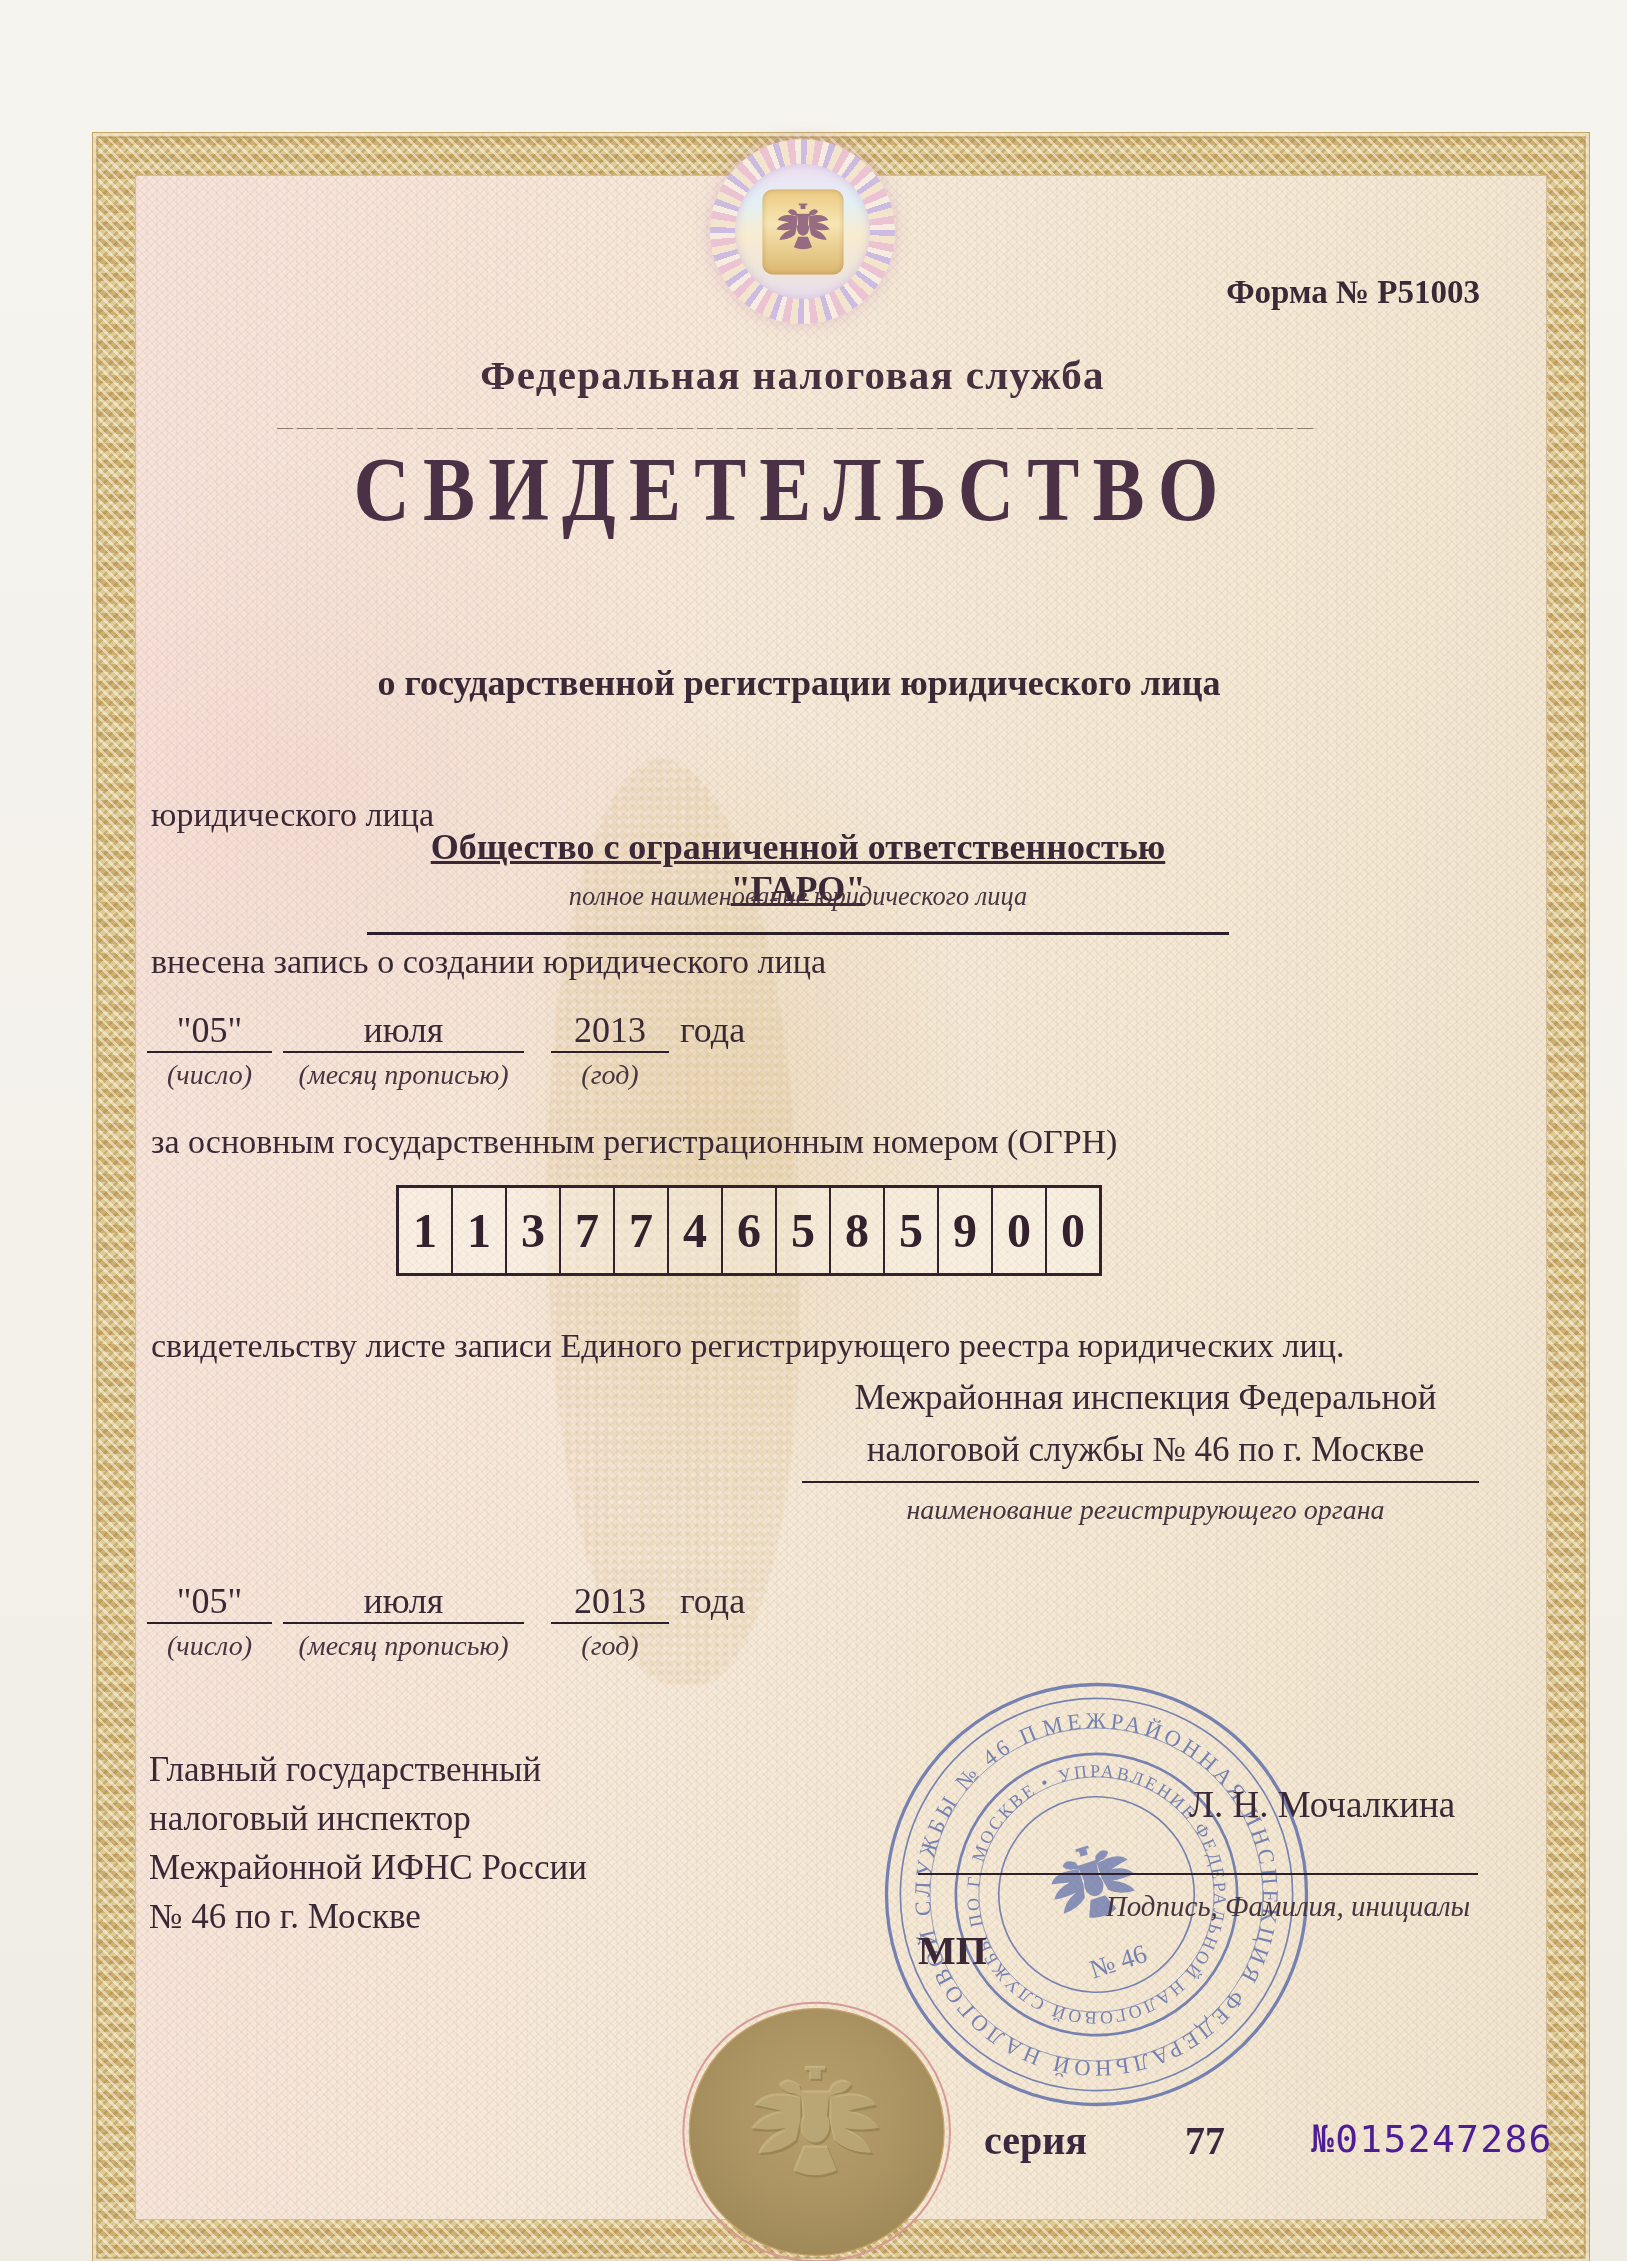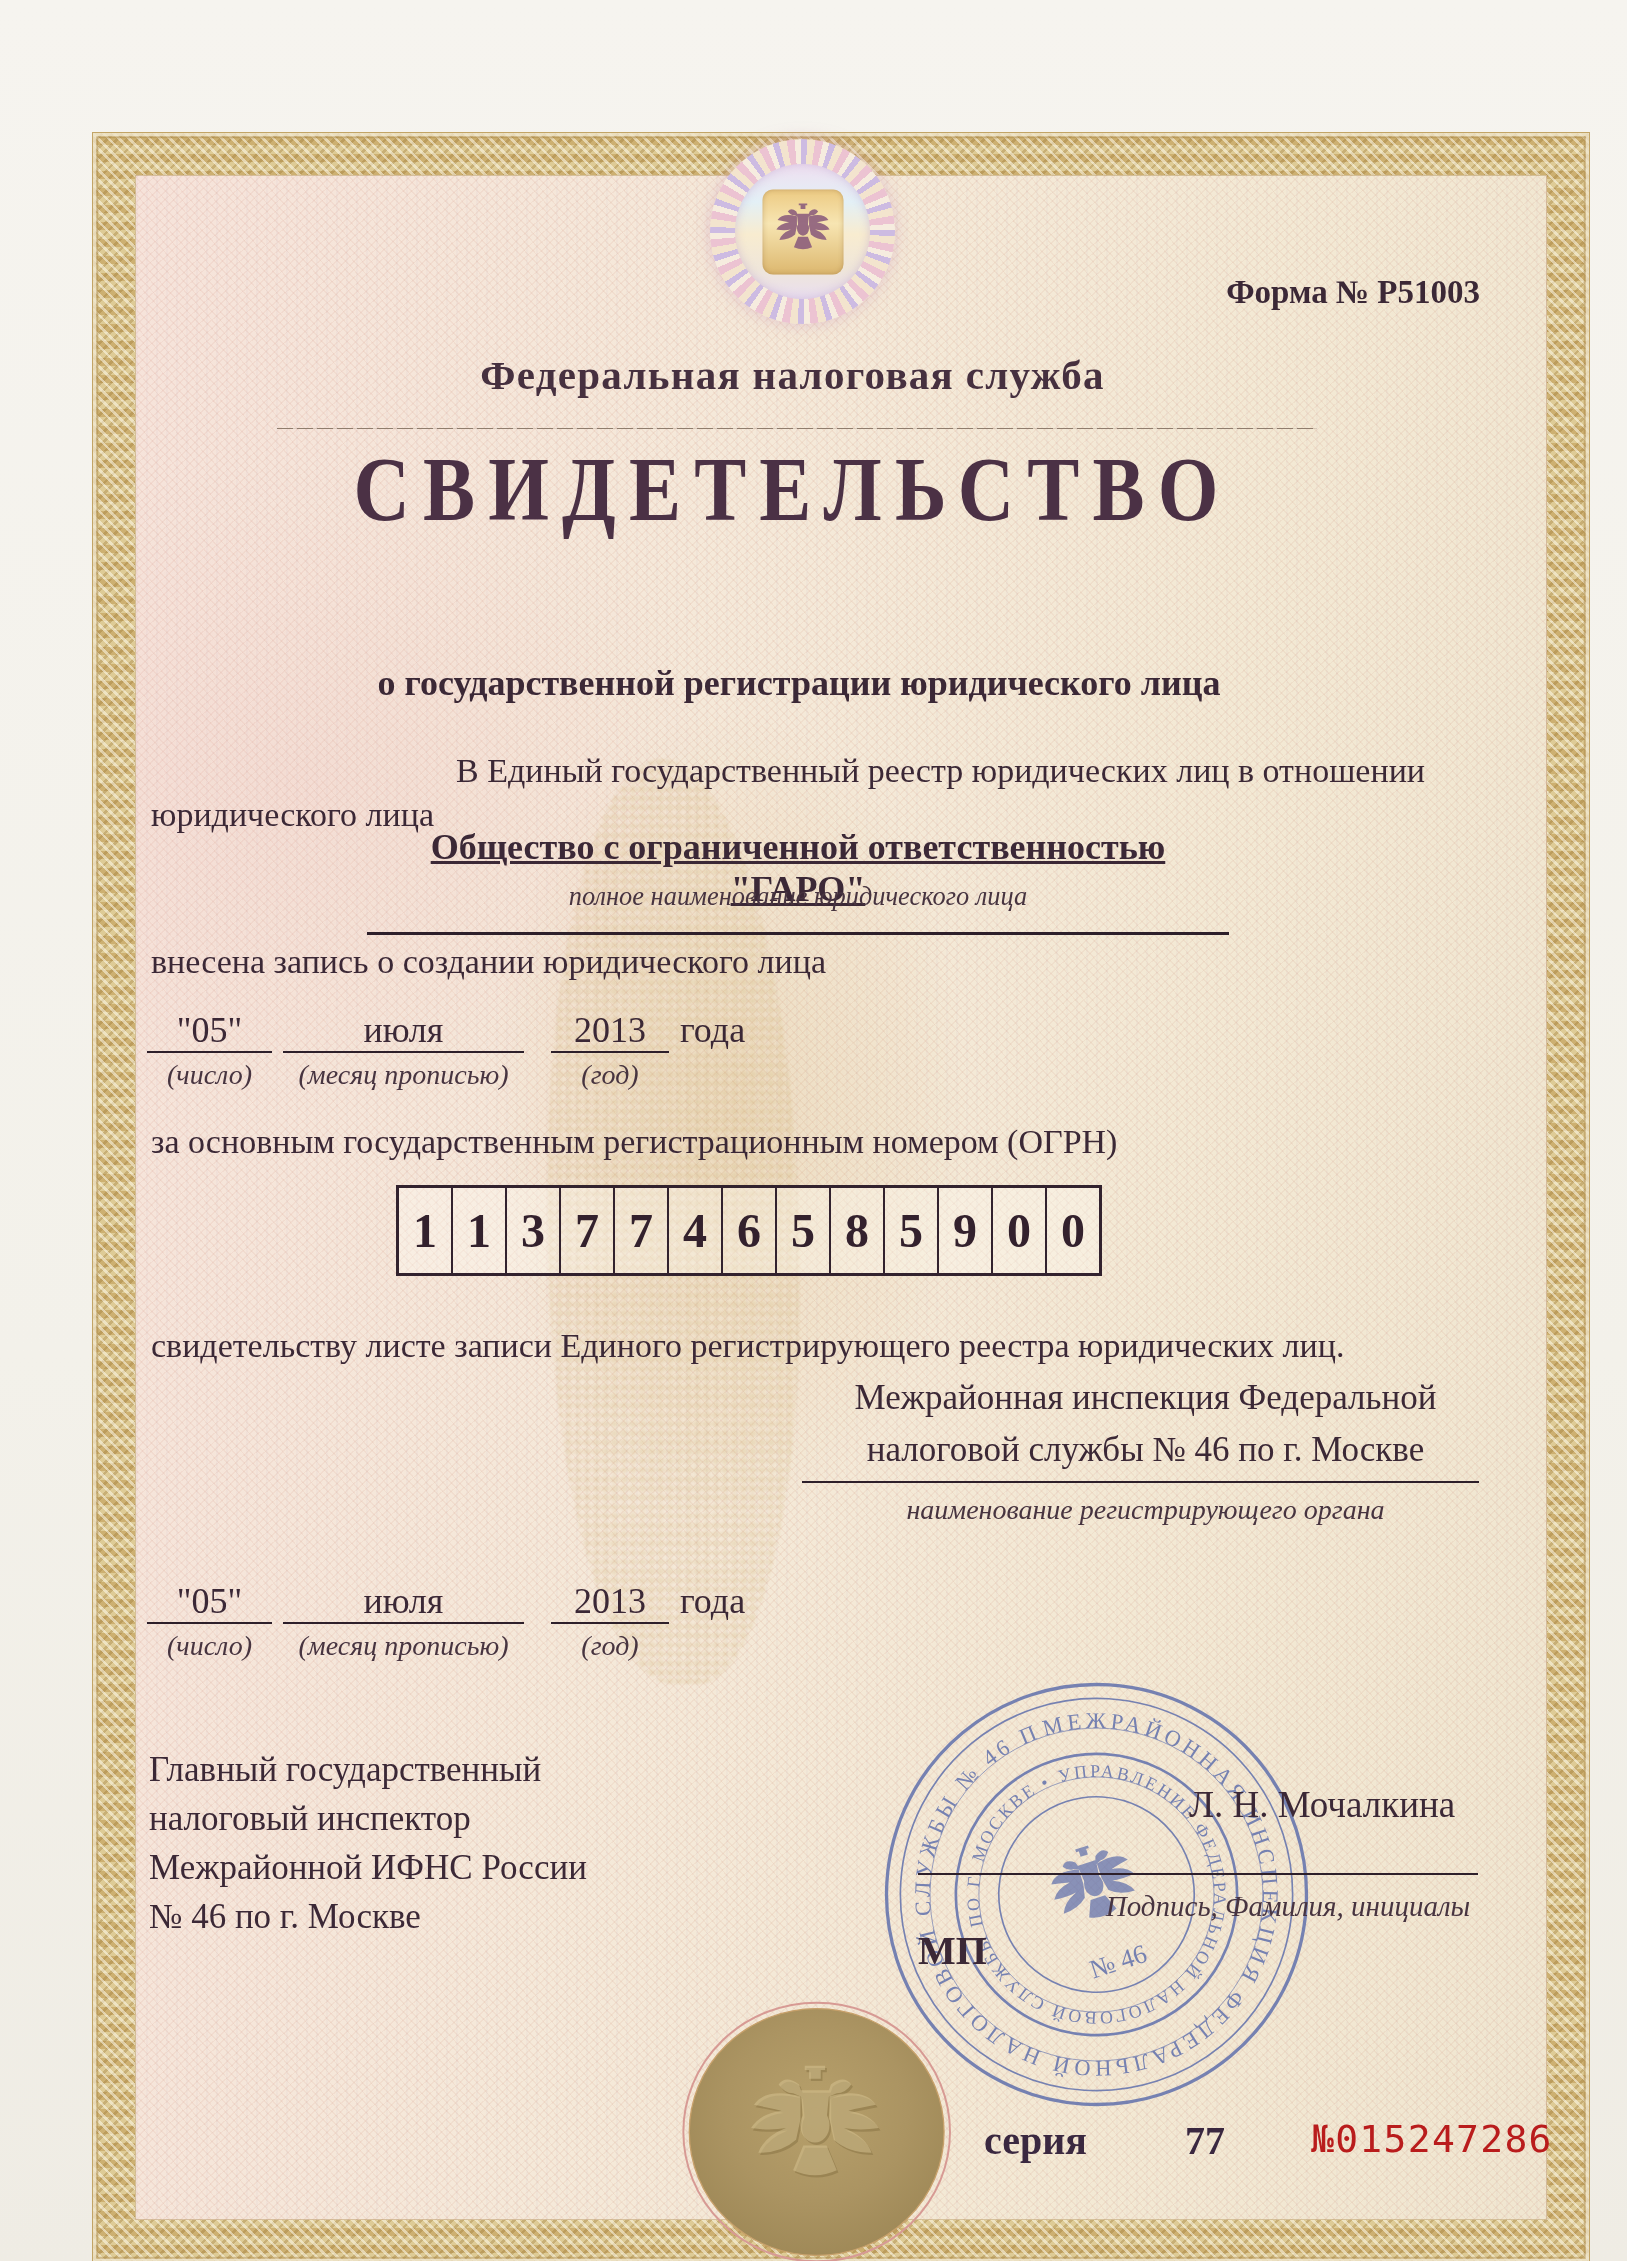--- a/index.html
+++ b/index.html
@@ -112,21 +112,20 @@
   <div class="abs b" style="left:1156px;top:274px;width:324px;text-align:right;font-size:33px;">Форма № Р51003</div>
 
   <div class="abs b ctr" style="left:264px;top:351px;width:1057px;font-size:41px;color:#46303f;letter-spacing:1.3px;">Федеральная налоговая служба</div>
 
   <div class="dash-line" style="left:277px;top:428px;width:1040px;"></div>
 
   <div class="abs b ctr" style="left:198px;top:436px;width:1189px;font-size:78px;color:#4b3145;letter-spacing:13.2px;transform:scaleY(1.18);transform-origin:top;">СВИДЕТЕЛЬСТВО</div>
 
   <div class="abs b ctr" style="left:264px;top:662px;width:1070px;font-size:36px;">о государственной регистрации юридического лица</div>
 
-  <div class="abs" style="left:456px;top:752px;font-size:34px;">В Единый государственный реестр юридических лиц в отношении</div>
   <div class="abs" style="left:151px;top:796px;font-size:34px;">юридического лица</div>
 
   <div class="abs b ctr" style="left:367px;top:826px;width:862px;font-size:36px;border-bottom:3.3px solid #2d1f2a;padding-bottom:22px;text-decoration:underline;">Общество с ограниченной ответственностью "ГАРО"</div>
   <div class="abs ctr cap" style="left:367px;top:881px;width:862px;font-size:26.4px;">полное наименование юридического лица</div>
 
   <div class="abs" style="left:151px;top:943px;font-size:34px;">внесена запись о создании юридического лица</div>
 
   <div>
     <div class="abs ctr" style="left:147px;top:1009px;width:125px;font-size:36px;">"05"</div>
     <div class="abs ctr" style="left:283px;top:1009px;width:241px;font-size:36px;">июля</div>
@@ -246,16 +245,16 @@
         <path d="M40 26 Q16 20 8 32 Q19 34 27 36 Q12 38 6 48 Q19 50 30 48 Q15 54 11 65 Q27 65 37 56 L40 42 z"></path>
         <path d="M60 26 Q84 20 92 32 Q81 34 73 36 Q88 38 94 48 Q81 50 70 48 Q85 54 89 65 Q73 65 63 56 L60 42 z"></path>
         <ellipse cx="50" cy="46" rx="10" ry="12"></ellipse>
         <path d="M42 60 h16 l7 17 q-15 7 -30 0 z"></path>
       </g>
     </g>
   </svg>
 
   <div class="abs b" style="left:984px;top:2117px;font-size:40px;color:#3a2840;">серия</div>
   <div class="abs b" style="left:1185px;top:2117px;font-size:40px;color:#3a2840;">77</div>
-  <div class="abs" style="left:1311px;top:2117px;font-size:38px;font-family:'DejaVu Sans Mono', monospace;color:#b91c1c;letter-spacing:1.3px;">№015247286</div>
+  <div class="abs" style="left:1311px;top:2117px;font-size:38px;font-family:'DejaVu Sans Mono', monospace;color:#4c1d95;letter-spacing:1.3px;">№015247286</div>
 
 </div>
 
 
 </body></html>

